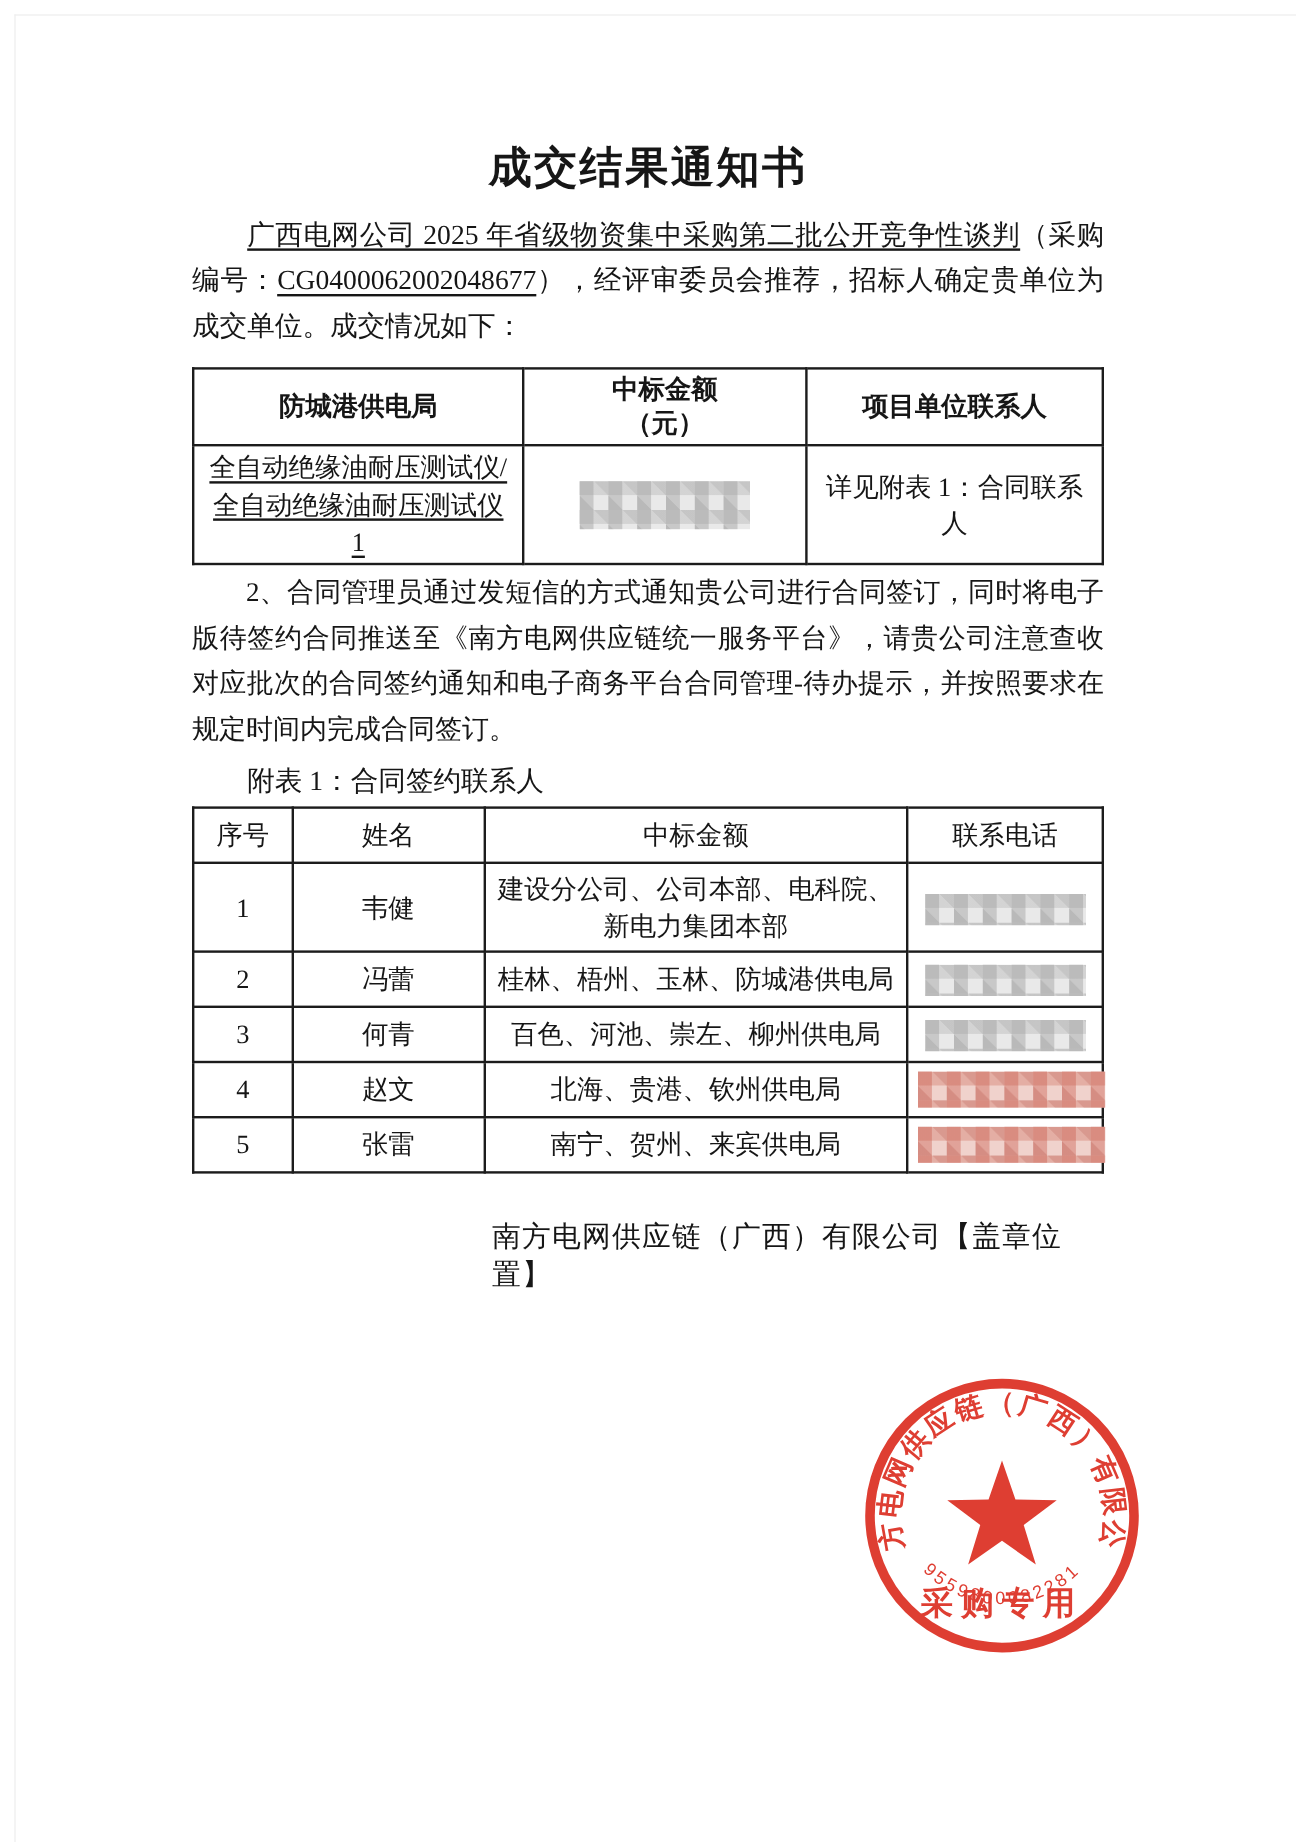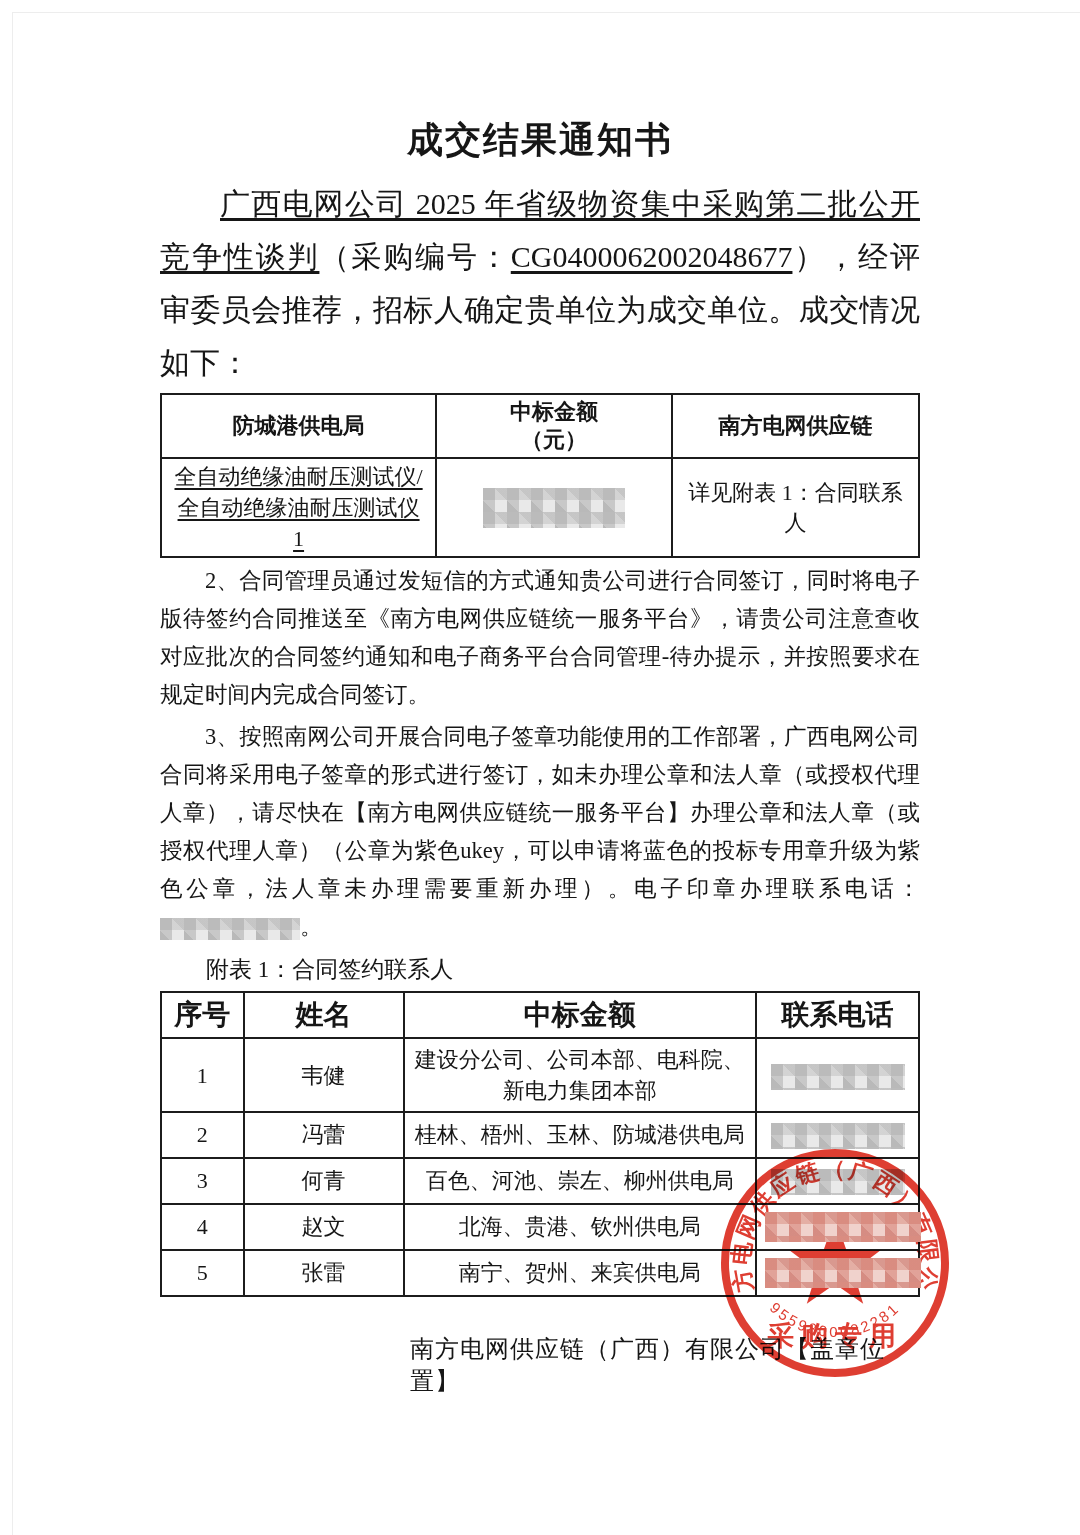--- a/index.html
+++ b/index.html
@@ -18,35 +18,35 @@
     pointer-events:none;
   }
   .content{padding:116px 160px 0 160px;}
 
   .doc-title{
     font-family:"Liberation Sans","DejaVu Sans",sans-serif;
     font-weight:bold;font-size:36px;letter-spacing:2px;
     text-align:center;margin:0 0 12px 0;
   }
   .recipient{font-size:23px;line-height:32px;margin:0;}
-  .intro{font-size:30px;line-height:53px;text-align:justify;text-indent:2em;margin:6px 0 4px 0;}
+  .intro{font-size:23px;line-height:38px;text-align:justify;text-indent:2em;margin:6px 0 15px 0;}
   u{text-underline-offset:4px;}
 
   table{border-collapse:collapse;width:100%;table-layout:fixed;}
   th,td{border:2px solid #1c1c1c;text-align:center;vertical-align:middle;padding:2px 8px;}
 
   .t1 th{font-weight:bold;font-size:22px;line-height:28px;height:58px;}
   .t1 td{font-size:22px;height:82px;}
   .t1 .pkg{line-height:31px;text-align:center;}
 
   .body-p{font-size:22.5px;line-height:38px;text-align:justify;text-indent:2em;margin:4px 0 0 0;}
 
   .appendix-label{font-size:23px;margin:8px 0 6px 0;text-indent:2em;}
 
-  .t2 th{font-weight:bold;font-size:28px;height:40px;}
+  .t2 th{font-weight:normal;font-size:22px;height:40px;}
   .t2 td{font-size:22px;height:40px;}
   .t2 tr.tall td{height:68px;line-height:31px;}
 
   
   .mosaic{
     display:inline-block;vertical-align:middle;
     background-color:#e9e9e9;
     background-image:
       linear-gradient(90deg, rgba(150,150,150,.40) 50%, transparent 50%),
       linear-gradient(rgba(185,185,185,.45) 50%, transparent 50%),
@@ -92,32 +92,31 @@
           <col style="width:31.1%">
           <col style="width:32.6%">
         </colgroup>
       <tbody>
           <tr>
         <th>防城港供电局</th>
         <th>
           <span>中标金额</span><br>
           <span>（元）</span>
         </th>
-        <th>南方电网供应链</th>
+        <th>项目单位联系人</th>
       </tr>
       <tr>
         <td class="pkg"><u>全自动绝缘油耐压测试仪/全自动绝缘油耐压测试仪 1</u></td>
         <td><span class="mosaic amount-mosaic"></span></td>
         <td>详见附表 1：合同联系人</td>
       </tr>
     </tbody>
       </table>
 
     <p class="body-p">2、合同管理员通过发短信的方式通知贵公司进行合同签订，同时将电子版待签约合同推送至《南方电网供应链统一服务平台》，请贵公司注意查收对应批次的合同签约通知和电子商务平台合同管理-待办提示，并按照要求在规定时间内完成合同签订。</p>
-    <p class="body-p"><span>3、按照南网公司开展合同电子签章功能使用的工作部署，广西电网公司合同将采用电子签章的形式进行签订，如未办理公章和法人章（或授权代理人章），请尽快在【南方电网供应链统一服务平台】办理公章和法人章（或授权代理人章）（公章为紫色ukey，可以申请将蓝色的投标专用章升级为紫色公章，法人章未办理需要重新办理）。电子印章办理联系电话：</span><span class="mosaic inline-mosaic"></span><span>。</span></p>
 
     <p class="appendix-label">附表 1：合同签约联系人</p>
 
     <table class="t2">
       <colgroup>
           <col style="width:10.9%">
           <col style="width:21.1%">
           <col style="width:46.5%">
           <col style="width:21.5%">
         </colgroup>

